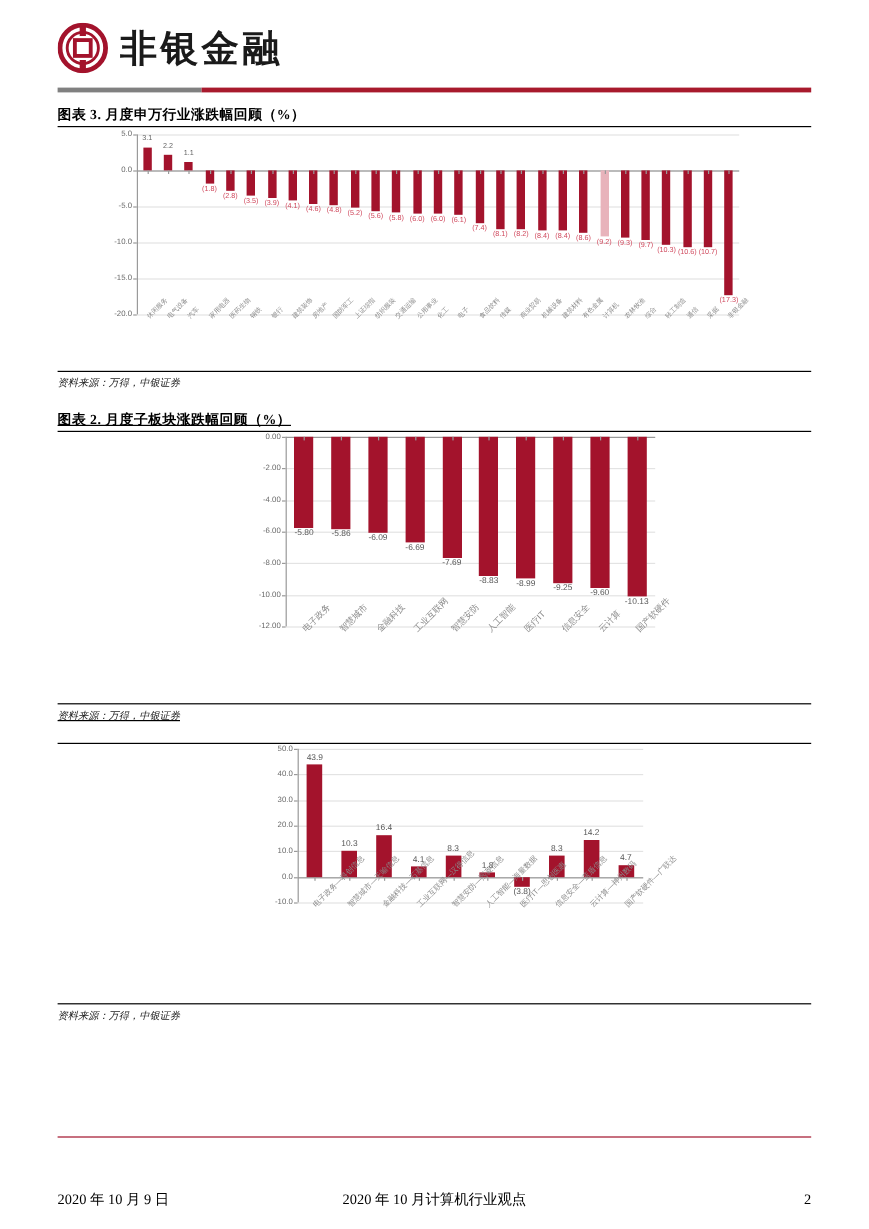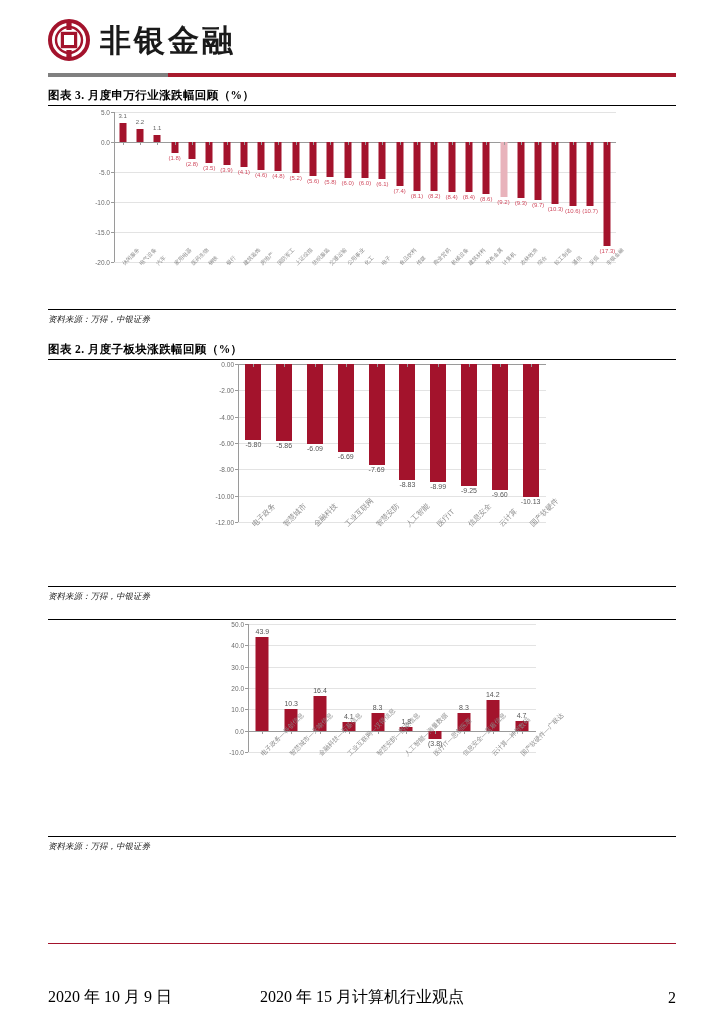--- a/index.html
+++ b/index.html
@@ -93,21 +93,21 @@
   #chart3 .plot { height:128px; margin-left:200px; margin-right:140px; }
   #chart3 .xlabels { height:82px; margin-left:200px; margin-right:140px; }
   #chart3 .xlab { font-size:6.4px; }
   #chart3 .bar-label { font-size:7px; color:#555; }
 
   
   .footer { position:absolute; left:48px; right:48px; bottom:16px; }
   .footer-rule { border-top:1.5px solid #a3132c; margin-bottom:5px; }
   .footer-row {
     display:flex; align-items:center;
-    font-size:16px; font-family:"Liberation Serif", serif;margin-top:43px;
+    font-size:12px; font-family:"Liberation Serif", serif;margin-top:43px;
   }
   .f-left { width:33%; text-align:left; }
   .f-center { width:34%; text-align:center; }
   .f-right { width:33%; text-align:right; }
 </style>
 </head>
 <body>
 
 <div class="page">
 
@@ -331,21 +331,21 @@
           <div class="xlab" style="left: 422.103px;">综合</div>
           <div class="xlab" style="left: 439.414px;">轻工制造</div>
           <div class="xlab" style="left: 456.724px;">通信</div>
           <div class="xlab" style="left: 474.034px;">采掘</div>
           <div class="xlab" style="left: 491.345px;">非银金融</div>
         </div>
     </div>
     <div class="fig-source">资料来源：万得，中银证券</div>
   </div>
 
-  <div style="margin-top:16px;">
+  <div style="margin-top:16px;text-decoration:underline;">
     <div class="fig-title">图表 2. 月度子板块涨跌幅回顾（%）</div>
     <div class="fig-title-rule"></div>
     <div class="chart" id="chart2">
       <div class="plot">
           <div class="gridline" style="top: 0px;"></div>
           <div class="ytick-label" style="top: 0px;">0.00</div>
           <div class="ytick-mark" style="top: 0px; left: -3px;"></div>
           <div class="gridline" style="top: 26.3333px;"></div>
           <div class="ytick-label" style="top: 26.3333px;">-2.00</div>
           <div class="ytick-mark" style="top: 26.3333px; left: -3px;"></div>
@@ -528,18 +528,18 @@
           <div class="xlab" style="left: 270.6px;">国产软硬件—广联达</div>
         </div>
     </div>
     <div class="fig-source">资料来源：万得，中银证券</div>
   </div>
 
   <div class="footer">
     <div class="footer-rule"></div>
     <div class="footer-row">
       <div class="f-left">2020 年 10 月 9 日</div>
-      <div class="f-center">2020 年 15 月计算机行业观点</div>
+      <div class="f-center">2020 年 10 月计算机行业观点</div>
       <div class="f-right">2</div>
     </div>
   </div>
 
 </div>
 
 </body></html>

